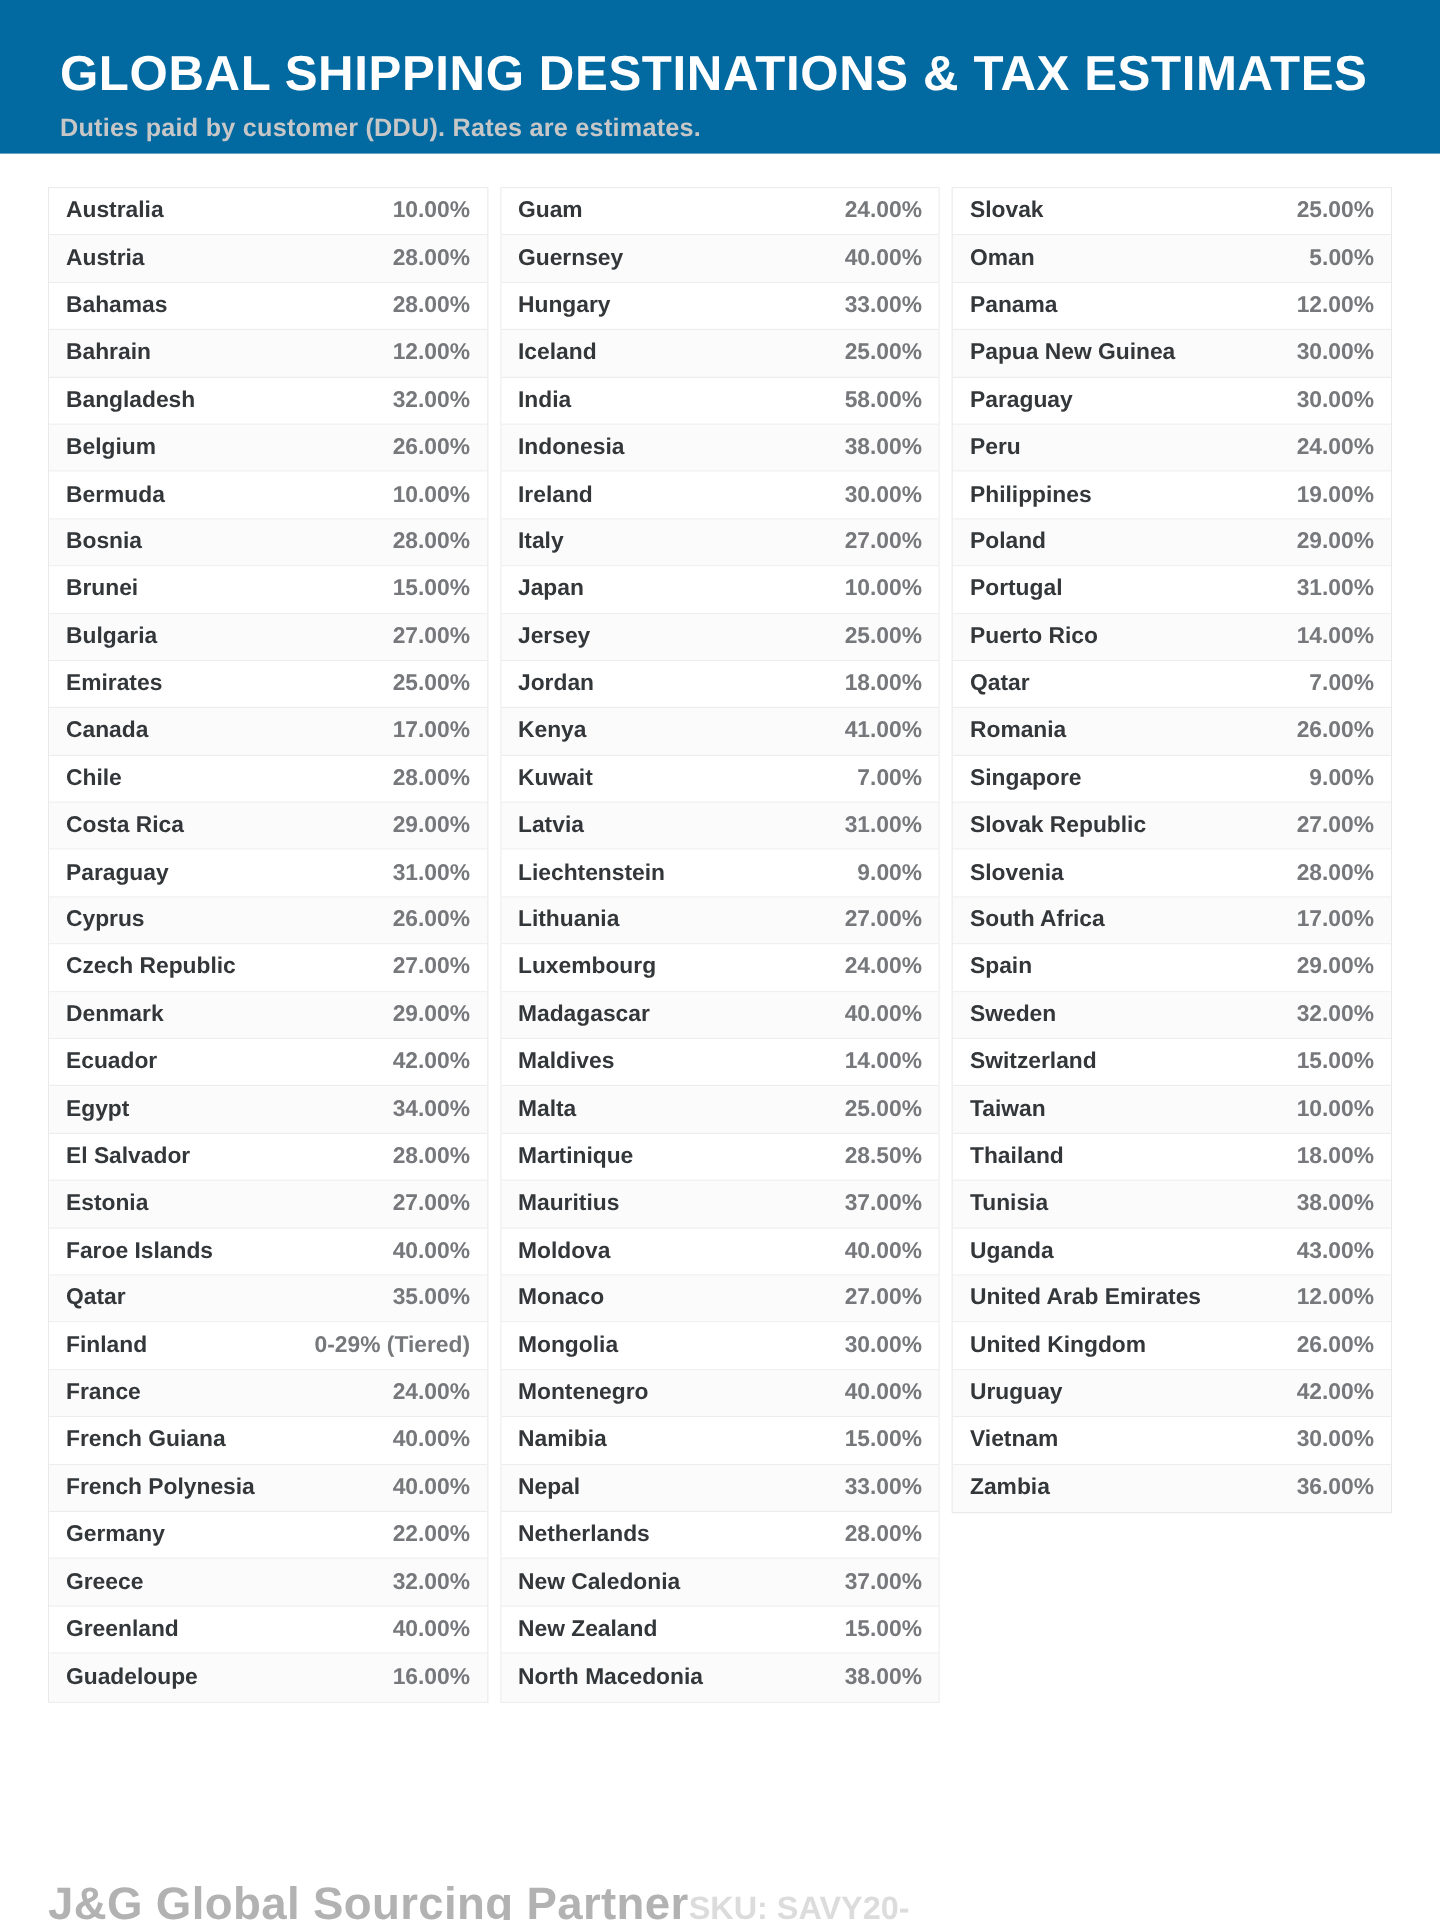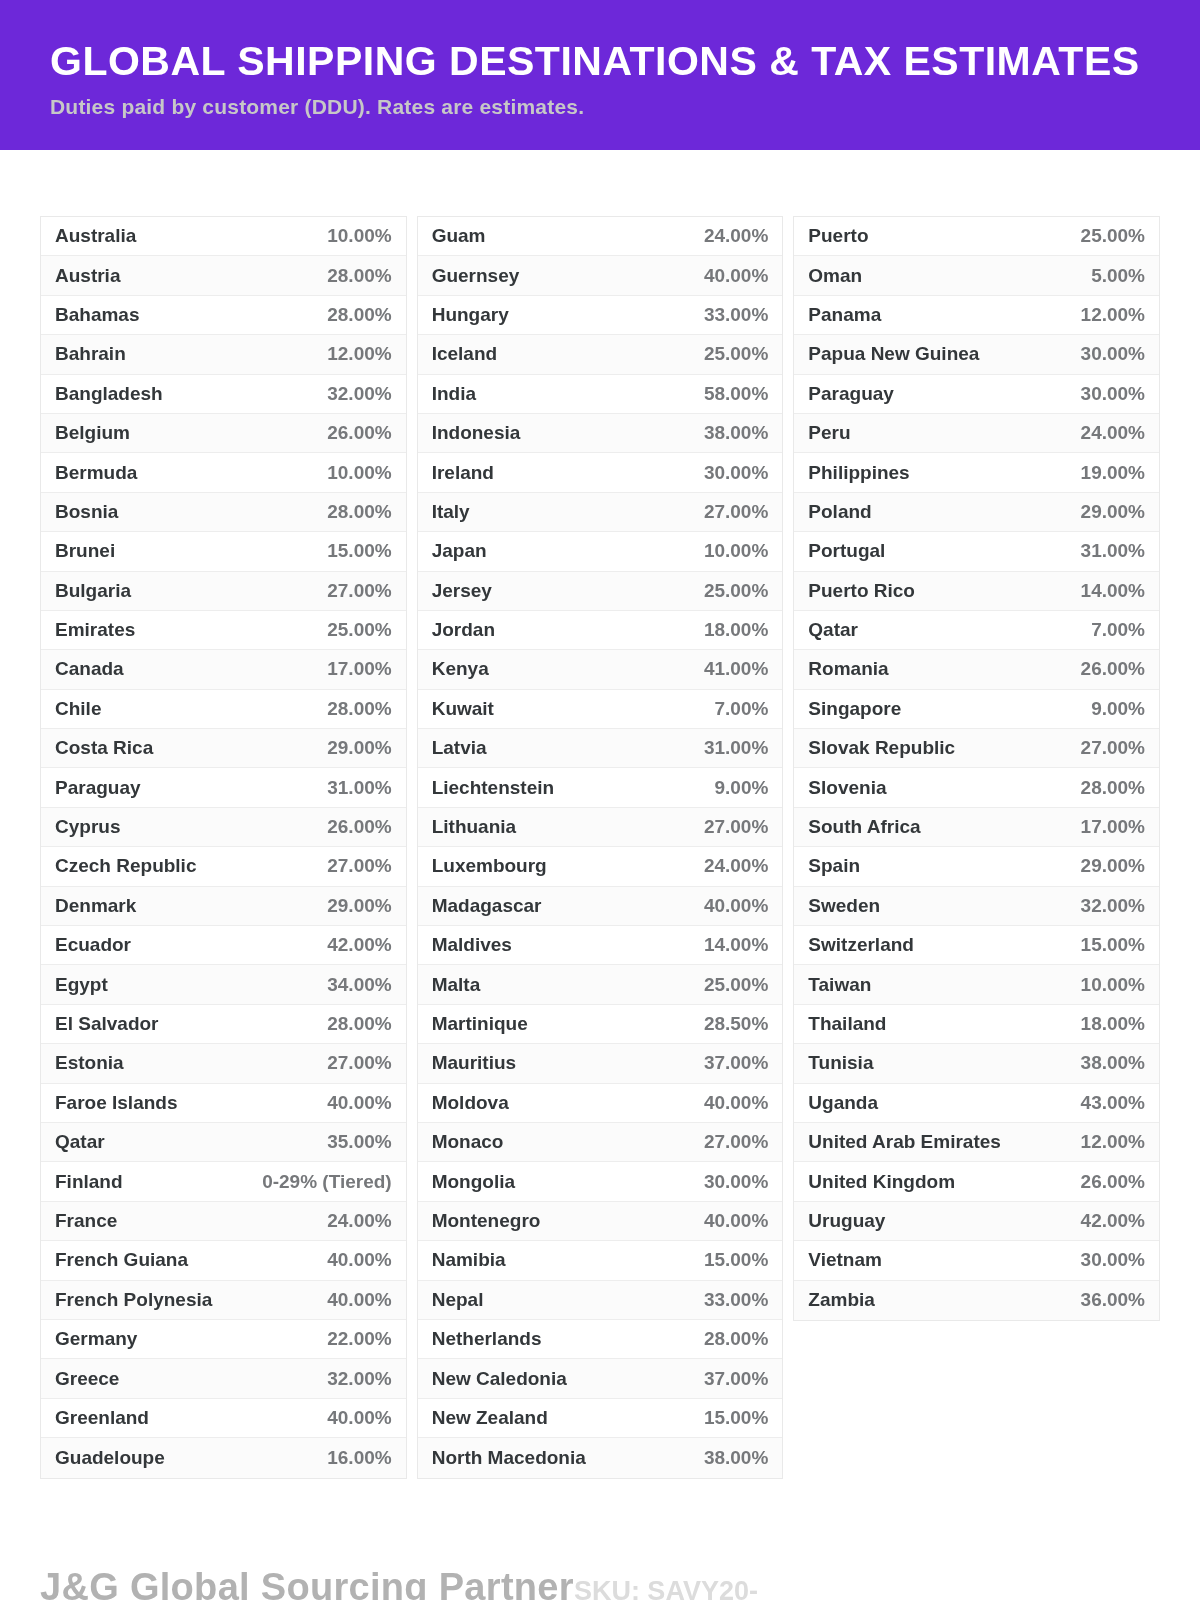--- a/index.html
+++ b/index.html
@@ -10,22 +10,22 @@
   }
   body {
     width: 1200px;
     height: 1600px;
     position: relative;
     overflow: hidden;
   }
 
   
   .hero {
-    background: #6d28d9;
-    height: 150px;
+    background: #0369a1;
+    height: 128px;
     box-sizing: border-box;
     padding: 38px 50px 0 50px;
   }
   .hero h1 {
     margin: 0;
     color: #ffffff;
     font-size: 41px;
     font-weight: 700;
     letter-spacing: 0.5px;
     white-space: nowrap;
@@ -43,21 +43,20 @@
     display: flex;
     gap: 10px;
     margin: 28px 40px 0 40px;
   }
   .col {
     flex: 1 1 0;
     border: 1px solid #e9e9e9;
     box-sizing: border-box;
     align-self: flex-start;
     background: #ffffff;
-    margin-top: 38px;
   }
   .row {
     display: flex;
     justify-content: space-between;
     align-items: center;
     height: 39.4px;
     box-sizing: border-box;
     padding: 0 14px;
     border-bottom: 1px solid #ededed;
     background: #ffffff;
@@ -364,21 +363,21 @@
         <span class="country">New Zealand</span>
         <span class="rate">15.00%</span>
       </div>
       <div class="row">
         <span class="country">North Macedonia</span>
         <span class="rate">38.00%</span>
       </div>
     </div>
   <div class="col">
       <div class="row">
-        <span class="country">Puerto</span>
+        <span class="country">Slovak</span>
         <span class="rate">25.00%</span>
       </div>
       <div class="row">
         <span class="country">Oman</span>
         <span class="rate">5.00%</span>
       </div>
       <div class="row">
         <span class="country">Panama</span>
         <span class="rate">12.00%</span>
       </div>

